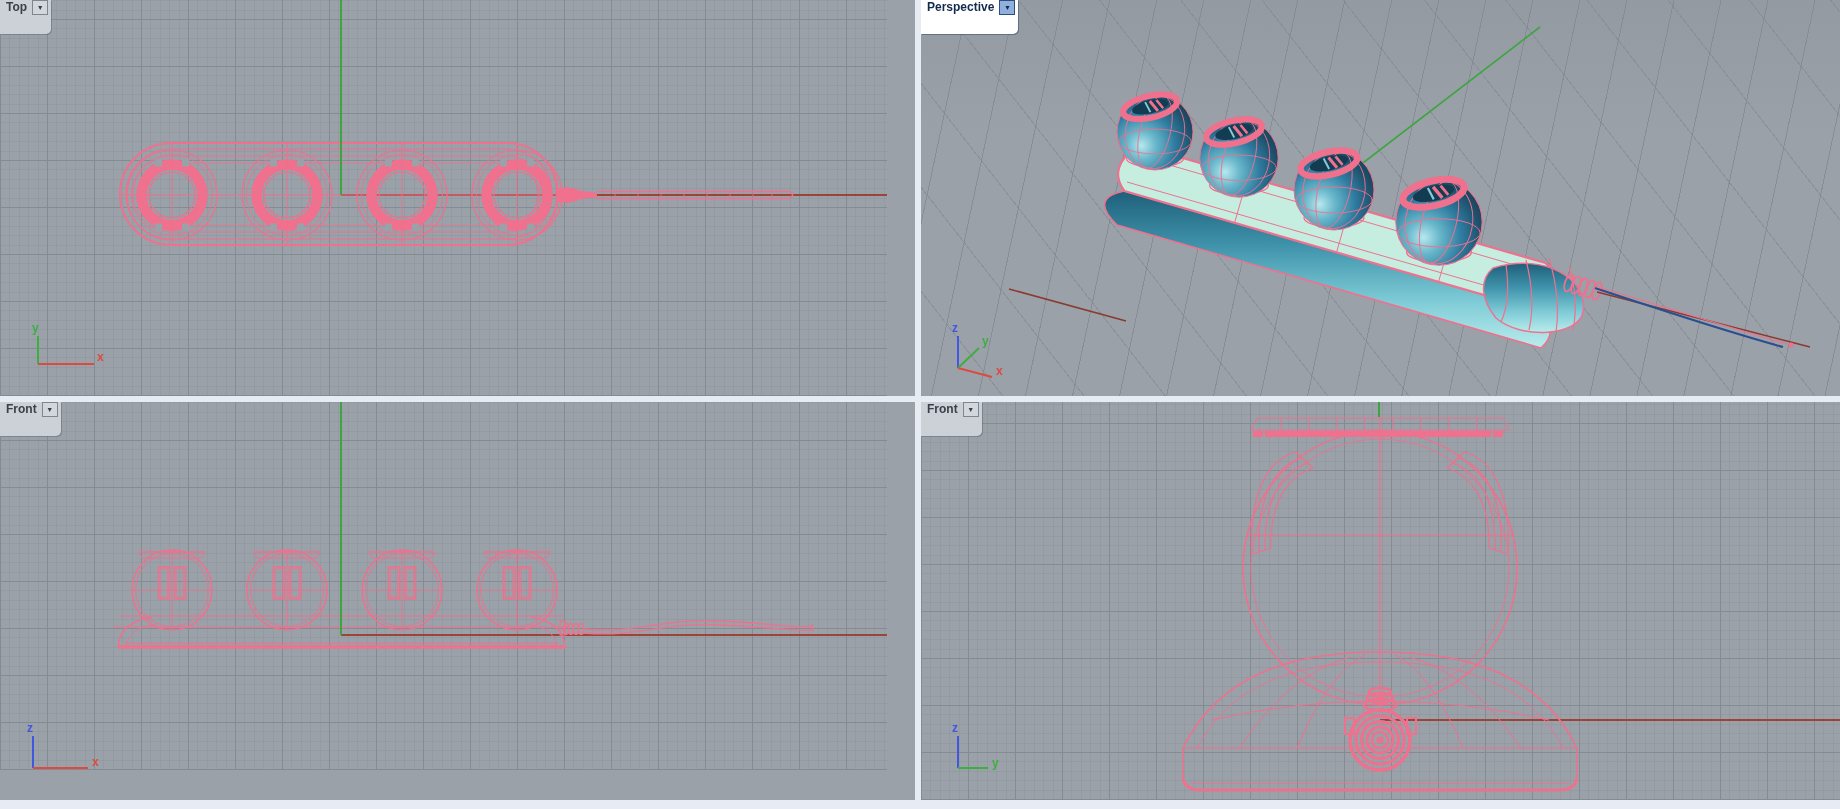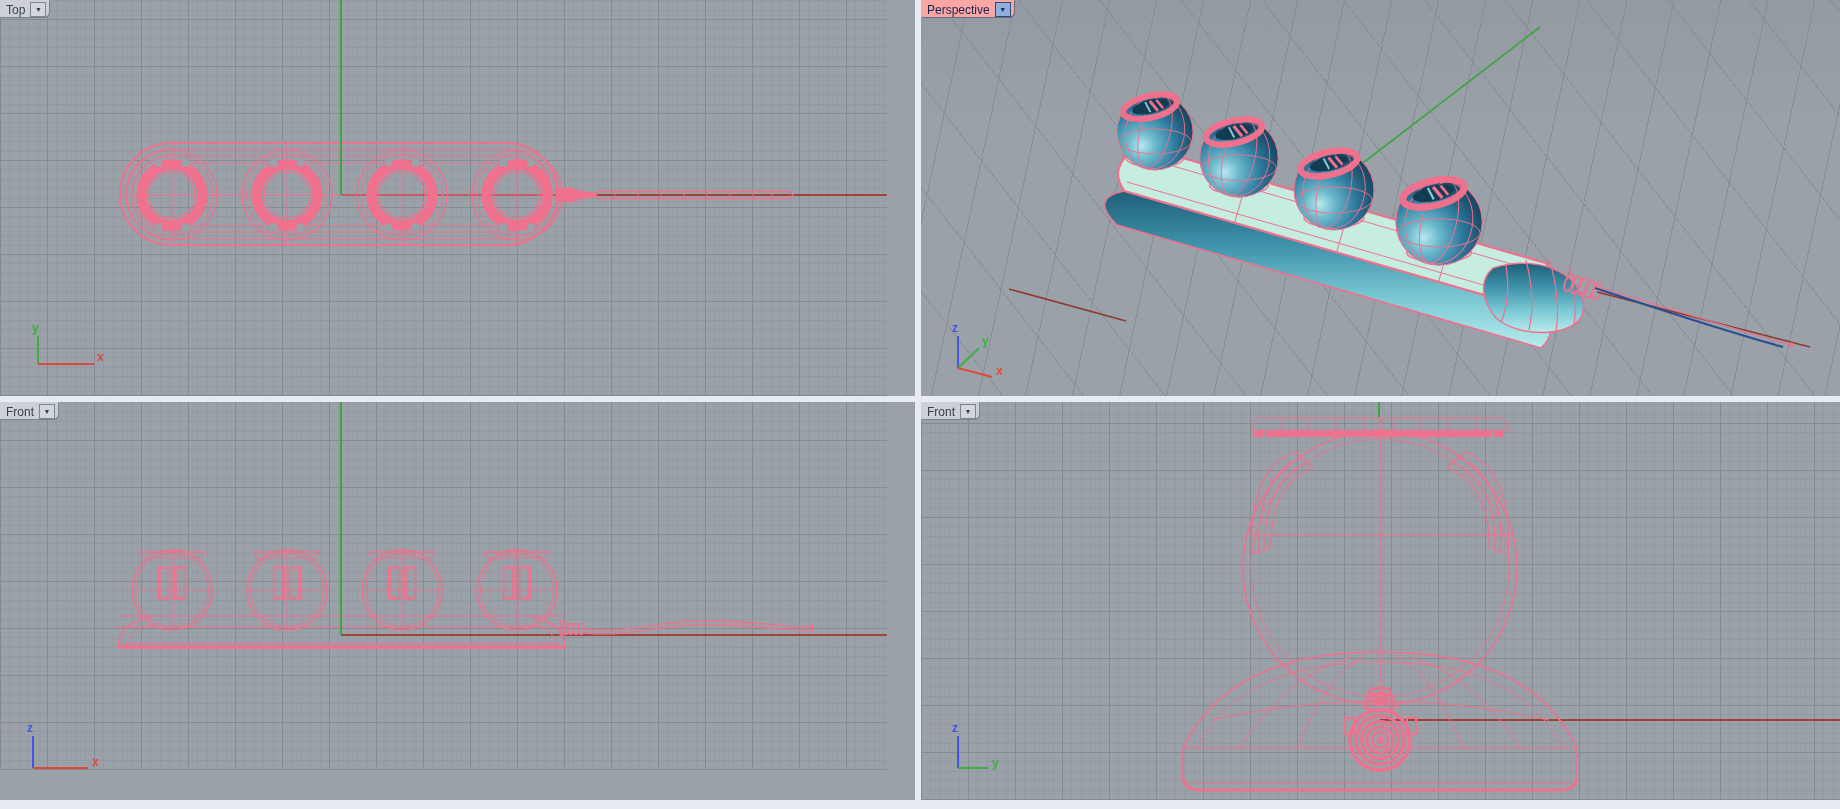--- a/index.html
+++ b/index.html
@@ -16,26 +16,26 @@
       repeating-linear-gradient(0deg,  rgba(131,138,146,.95) 0 1px, transparent 1px 47px),
       repeating-linear-gradient(90deg, rgba(131,138,146,.95) 0 1px, transparent 1px 47px),
       repeating-linear-gradient(0deg,  rgba(134,141,149,.32) 0 1px, transparent 1px 9.4px),
       repeating-linear-gradient(90deg, rgba(134,141,149,.32) 0 1px, transparent 1px 9.4px);}
   .grid-persp{position:absolute;inset:0;
     background:
       linear-gradient(rgba(128,136,144,.28), rgba(128,136,144,0) 34%),
       repeating-linear-gradient(102deg, rgba(124,131,139,.65) 0 1px, transparent 1px 46px),
       repeating-linear-gradient(52deg,  rgba(124,131,139,.55) 0 1px, transparent 1px 64px);}
 
-  .vp-tab{position:absolute;left:0;top:0;display:flex;align-items:flex-end;height:17px;
-    padding:0 3px 0 6px;background:#ccd1d8;color:#3a414b;font-size:12px;font-weight:normal;
+  .vp-tab{position:absolute;left:0;top:0;display:flex;align-items:flex-start;height:34px;
+    padding:0 3px 0 6px;background:#ccd1d8;color:#3a414b;font-size:12px;font-weight:bold;
     border-bottom-right-radius:5px;box-shadow:1px 1px 0 rgba(90,97,105,.45);z-index:5;cursor:pointer;}
   .vp-tab .tab-arrow{margin-left:5px;width:14px;height:13px;display:flex;align-items:center;
     justify-content:center;font-size:7px;border:1px solid #7e858f;background:#d2d7de;color:#3a414b;}
-  .vp-tab.active{background:#fca5a5;color:#13294f;box-shadow:1px 1px 0 rgba(50,70,100,.5);}
+  .vp-tab.active{background:#ffffff;color:#13294f;box-shadow:1px 1px 0 rgba(50,70,100,.5);}
   .vp-tab.active .tab-arrow{border-color:#2f4d7c;background:#8fb0dc;color:#13294f;}
 
   .axis-label{position:absolute;font-size:12px;font-weight:bold;line-height:10px;z-index:4;}
   .ax-green{color:#3fae41;} .ax-red{color:#dd4b3f;} .ax-blue{color:#4157e0;}
   svg{position:absolute;left:0;top:0;}
   .pk{stroke:#ef718d;fill:none;}
 </style>
 </head>
 <body>
 

